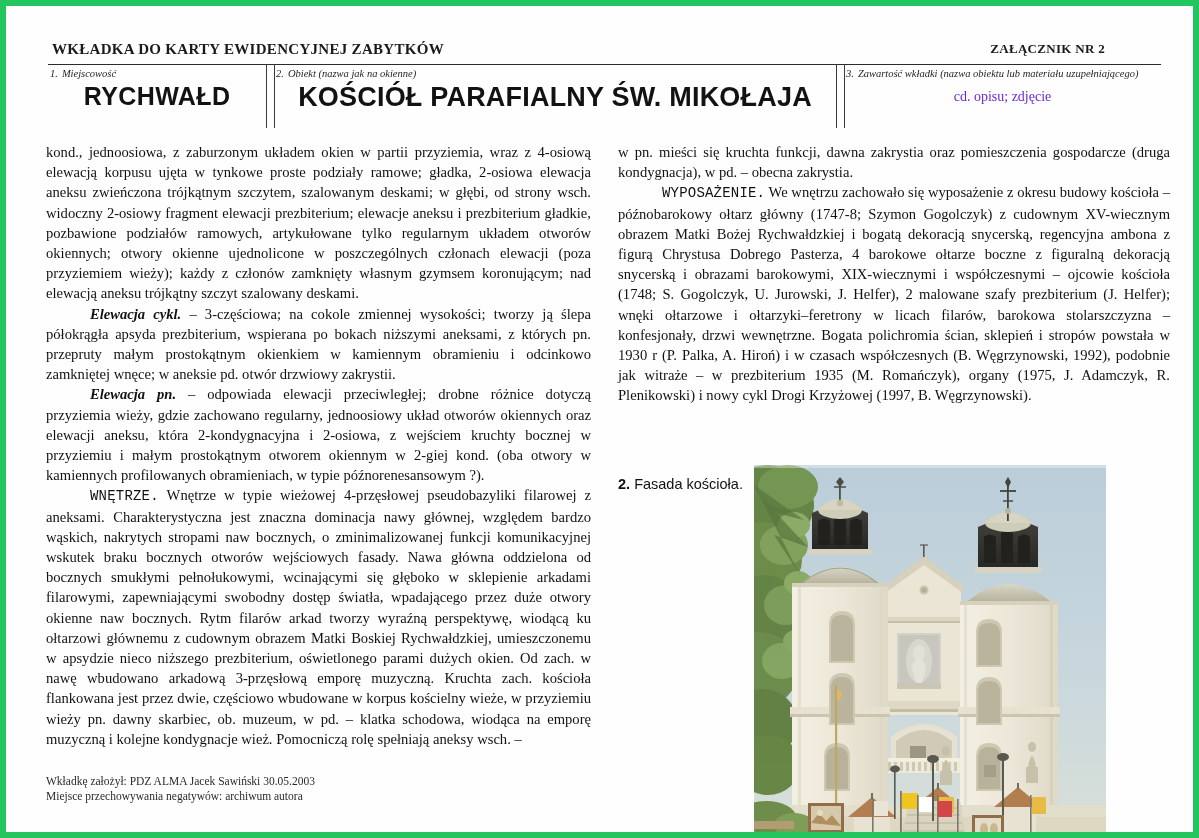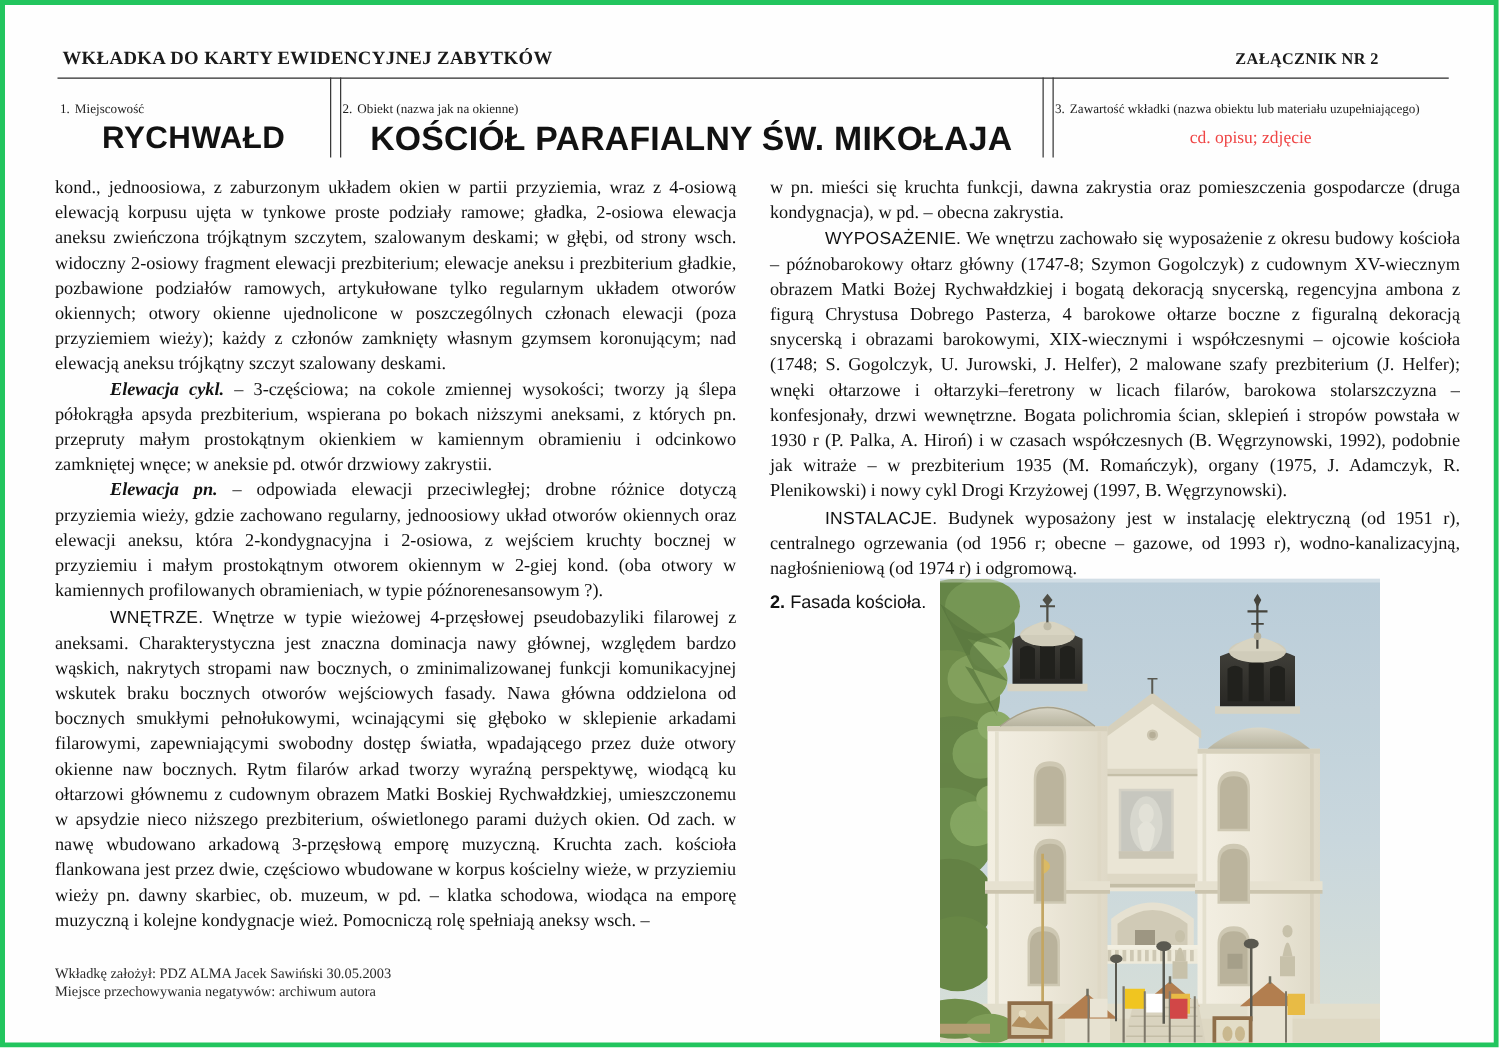--- a/index.html
+++ b/index.html
@@ -9,21 +9,21 @@
   }
   body {
     font-family: "Liberation Serif", "DejaVu Serif", serif;
   }
   #page {
     position: relative;
     width: 1199px;
     height: 838px;
     background: #fefefe;
     box-sizing: border-box;
-    border: 4px solid #22c55e;
+    border: 6px solid #22c55e;
     overflow: hidden;
   }
   
   .hdr-top {
     position: absolute;
     left: 42px;
     top: 35px;
     width: 1113px;
     height: 22px;
   }
@@ -78,39 +78,40 @@
     height: 64px;
     border-left: 1.2px solid #3a3a3a;
   }
   .v1 { left: 218px; }
   .v2 { left: 226px; }
   .v3 { left: 788px; }
   .v4 { left: 796px; }
   .cell-num {
     font-size: 10.5px;
     color: #1f1f1f;
-    padding-top: 20px;
+    padding-top: 4px;
     padding-left: 2px;
     white-space: nowrap;
     font-family: "Liberation Serif", serif;
+    font-style: italic;
   }
   .cell-num .n { margin-right: 4px; }
   .cell-big {
     text-align: center;
     font-family: "Liberation Sans", sans-serif;
     font-weight: bold;
     color: #121212;
     margin-top: 3px;
   }
   .cell-1 .cell-big { font-size: 25px; letter-spacing: 0.4px; }
   .cell-2 .cell-big { font-size: 27px; letter-spacing: 0.2px; }
   .cell-3 .cell-sub {
     text-align: center;
     font-size: 14px;
-    color: #ef4444;
+    color: #6d28d9;
     margin-top: 10px;
     font-family: "Liberation Serif", serif;
   }
 
   
   .col {
     position: absolute;
     top: 136px;
     font-size: 14.6px;
     line-height: 20.2px;
@@ -120,21 +121,21 @@
   }
   .col-left  { left: 40px;  width: 545px; }
   .col-right { left: 612px; width: 552px; }
   .col p {
     margin: 0;
     text-align: justify;
   }
   .col p.ind { text-indent: 44px; }
   .it { font-style: italic; font-weight: bold; }
   .caps {
-    font-family: Liberation Sans, sans-serif;
+    font-family: Liberation Mono, monospace;
     font-size: 14px;
     letter-spacing: 0.2px;
   }
 
   
   .footer {
     position: absolute;
     left: 40px;
     top: 768px;
     font-size: 11.5px;
@@ -208,21 +209,20 @@
   <div class="col col-left">
     <p>kond., jednoosiowa, z zaburzonym układem okien w partii przyziemia, wraz z 4-osiową elewacją korpusu ujęta w tynkowe proste podziały ramowe; gładka, 2-osiowa elewacja aneksu zwieńczona trójkątnym szczytem, szalowanym deskami; w głębi, od strony wsch. widoczny 2-osiowy fragment elewacji prezbiterium; elewacje aneksu i prezbiterium gładkie, pozbawione podziałów ramowych, artykułowane tylko  regularnym układem otworów okiennych; otwory okienne ujednolicone w poszczególnych członach elewacji (poza przyziemiem wieży); każdy z członów zamknięty własnym gzymsem koronującym; nad elewacją aneksu trójkątny szczyt szalowany deskami.</p>
     <p class="ind"><span class="it">Elewacja cykl.</span><span> –  3-częściowa; na cokole zmiennej wysokości; tworzy ją ślepa półokrągła apsyda prezbiterium, wspierana po bokach niższymi aneksami, z których pn. przepruty małym prostokątnym okienkiem w kamiennym obramieniu i odcinkowo zamkniętej wnęce; w aneksie pd. otwór drzwiowy zakrystii.</span></p>
     <p class="ind"><span class="it">Elewacja pn.</span><span> – odpowiada elewacji przeciwległej; drobne różnice dotyczą przyziemia wieży, gdzie zachowano regularny, jednoosiowy układ otworów okiennych oraz elewacji aneksu, która 2-kondygnacyjna i 2-osiowa, z wejściem kruchty bocznej w przyziemiu i małym prostokątnym otworem okiennym w 2-giej kond. (oba otwory w kamiennych profilowanych obramieniach, w typie późnorenesansowym ?).</span></p>
     <p class="ind"><span class="caps">WNĘTRZE.</span><span> Wnętrze w typie wieżowej 4-przęsłowej pseudobazyliki filarowej z aneksami. Charakterystyczna jest znaczna dominacja nawy głównej, względem bardzo wąskich, nakrytych stropami naw bocznych, o zminimalizowanej funkcji komunikacyjnej wskutek braku bocznych otworów wejściowych fasady. Nawa główna oddzielona od bocznych smukłymi pełnołukowymi, wcinającymi się głęboko w sklepienie arkadami filarowymi, zapewniającymi swobodny dostęp światła, wpadającego przez duże otwory okienne naw bocznych. Rytm filarów arkad tworzy wyraźną perspektywę, wiodącą ku ołtarzowi głównemu z cudownym obrazem Matki Boskiej Rychwałdzkiej, umieszczonemu w apsydzie nieco niższego prezbiterium, oświetlonego parami dużych okien. Od zach. w nawę wbudowano arkadową 3-przęsłową emporę muzyczną. Kruchta zach. kościoła flankowana jest przez dwie, częściowo wbudowane w korpus kościelny wieże, w przyziemiu wieży pn. dawny skarbiec, ob. muzeum, w pd. – klatka schodowa, wiodąca na emporę muzyczną  i kolejne kondygnacje wież. Pomocniczą rolę spełniają aneksy wsch. –</span></p>
   </div>
 
   <div class="col col-right">
     <p>w pn. mieści się kruchta funkcji, dawna zakrystia  oraz pomieszczenia gospodarcze (druga kondygnacja), w pd. – obecna zakrystia.</p>
     <p class="ind"><span class="caps">WYPOSAŻENIE.</span><span> We wnętrzu zachowało się wyposażenie z okresu budowy kościoła – późnobarokowy ołtarz główny (1747-8; Szymon Gogolczyk) z cudownym XV-wiecznym obrazem Matki Bożej Rychwałdzkiej i bogatą dekoracją snycerską, regencyjna ambona z figurą Chrystusa Dobrego Pasterza, 4 barokowe ołtarze boczne z figuralną dekoracją snycerską i obrazami barokowymi, XIX-wiecznymi i współczesnymi – ojcowie kościoła (1748; S. Gogolczyk, U. Jurowski, J. Helfer), 2 malowane szafy prezbiterium (J. Helfer); wnęki ołtarzowe i ołtarzyki–feretrony w licach filarów, barokowa stolarszczyzna – konfesjonały, drzwi wewnętrzne. Bogata polichromia ścian, sklepień i stropów powstała w 1930 r (P. Palka, A. Hiroń) i w czasach współczesnych (B. Węgrzynowski, 1992), podobnie jak witraże  – w prezbiterium 1935 (M. Romańczyk), organy (1975, J. Adamczyk, R. Plenikowski) i nowy cykl Drogi Krzyżowej (1997, B. Węgrzynowski).</span></p>
-    <p class="ind"><span class="caps">INSTALACJE.</span><span> Budynek wyposażony jest w instalację elektryczną (od 1951 r), centralnego ogrzewania (od 1956 r; obecne – gazowe, od 1993 r), wodno-kanalizacyjną, nagłośnieniową (od 1974 r) i odgromową.</span></p>
   </div>
 
   <div class="photo-caption">
     <b>2.</b>
     <span>Fasada kościoła.</span>
   </div>
 
   <div class="photo-wrap">
     <svg class="photo-svg" viewBox="0 0 352 379" preserveAspectRatio="none">
       <defs>

